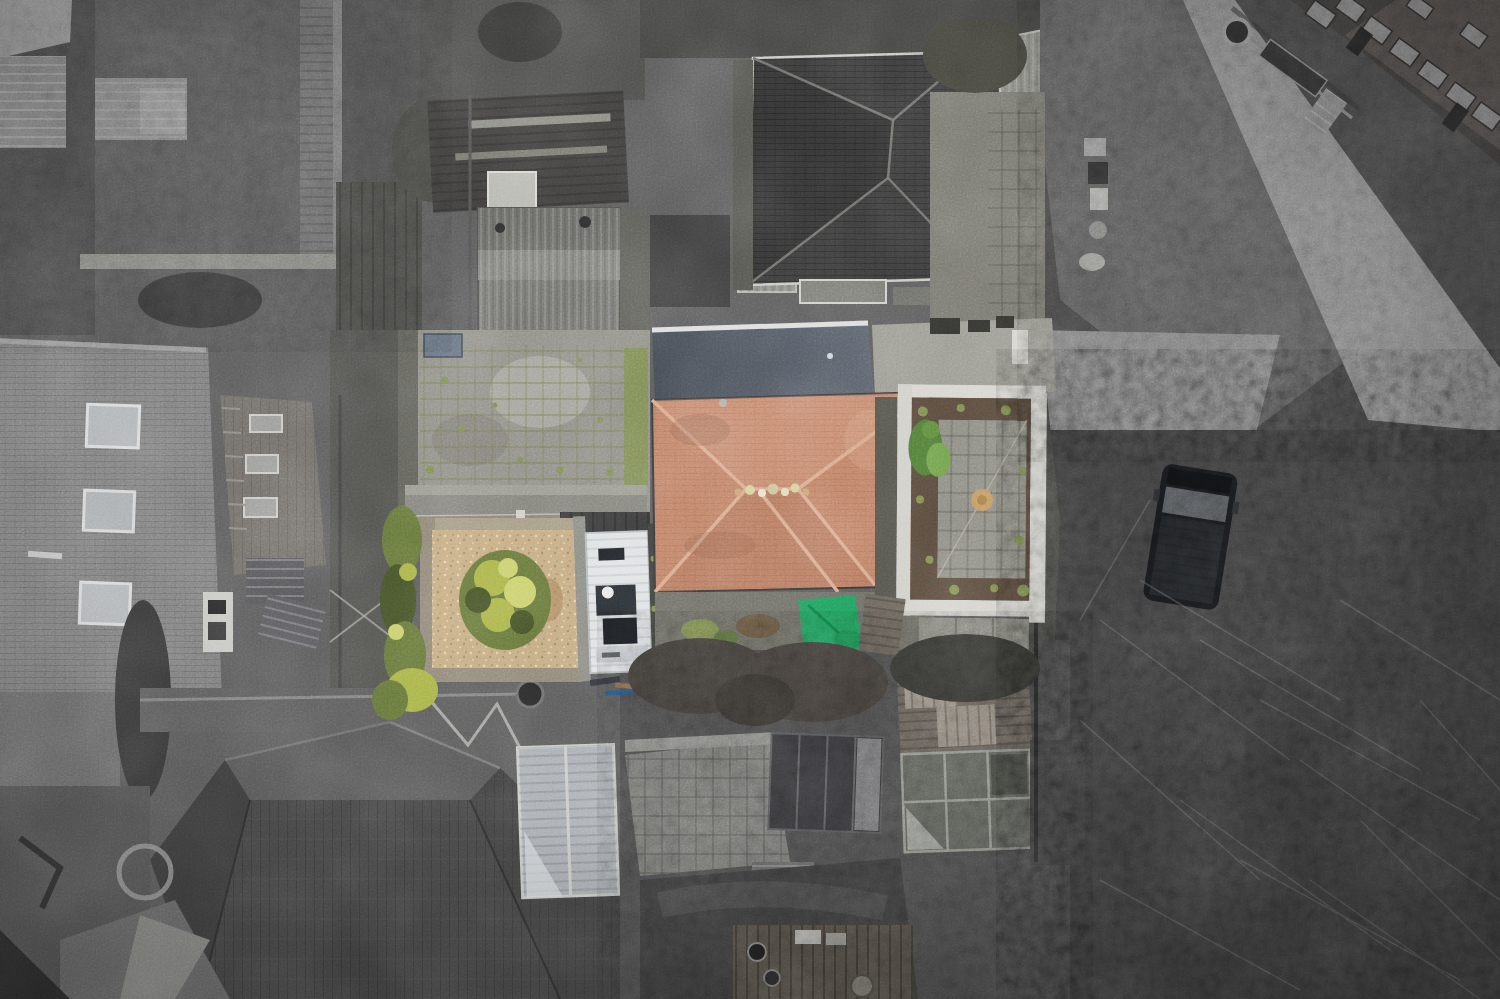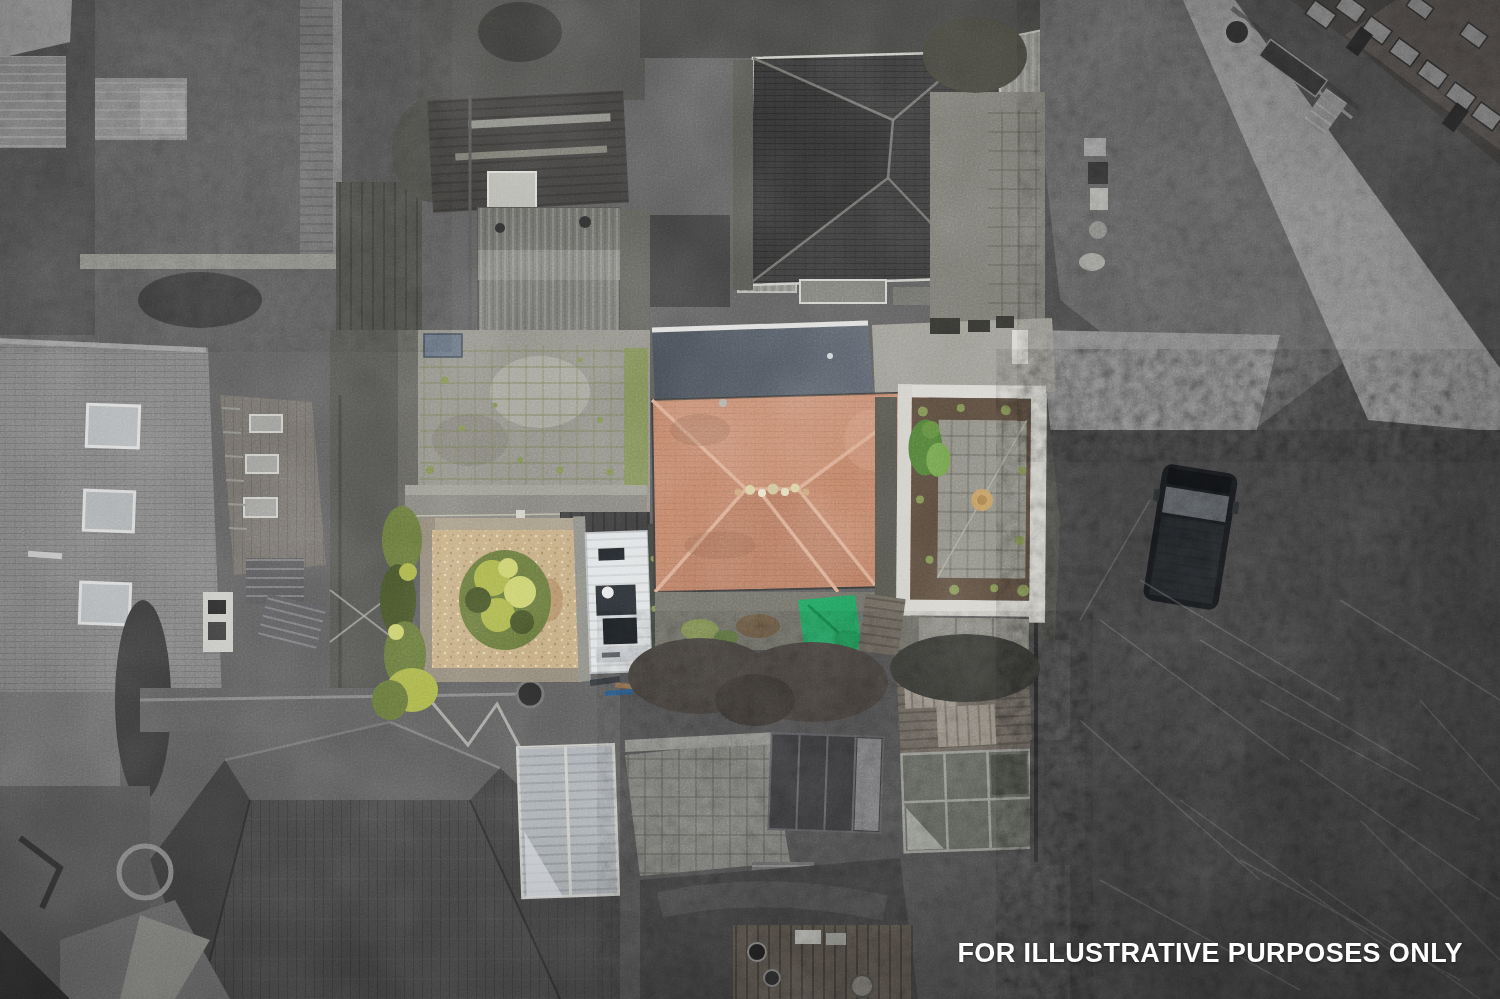--- a/index.html
+++ b/index.html
@@ -540,14 +540,13 @@
 
   <rect x="0" y="0" width="1500" height="999" filter="url(#fMottle)" class="soft" opacity=".5"></rect>
   <rect x="1020" y="380" width="480" height="619" filter="url(#fScrub)" class="mult" opacity=".5"></rect>
   <rect x="1040" y="0" width="460" height="440" filter="url(#fScrub)" class="mult" opacity=".35"></rect>
   <rect x="620" y="630" width="450" height="369" filter="url(#fScrub)" class="mult" opacity=".35"></rect>
   <rect x="0" y="0" width="430" height="335" filter="url(#fScrub)" class="mult" opacity=".25"></rect>
   <rect x="0" y="0" width="1500" height="999" filter="url(#fGrain)" class="ovl" opacity=".32"></rect>
   <rect x="0" y="0" width="1500" height="999" fill="url(#gVig)"></rect>
 </svg>
 
-<div class="watermark">FOR ILLUSTRATIVE PURPOSES ONLY</div>
 </div>
 
 </body></html>

